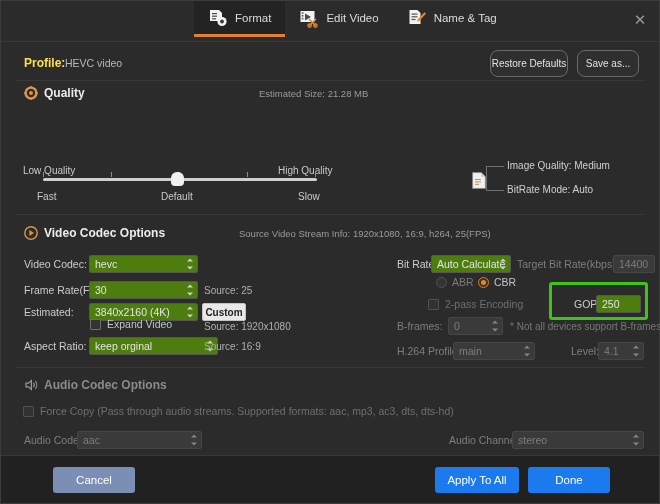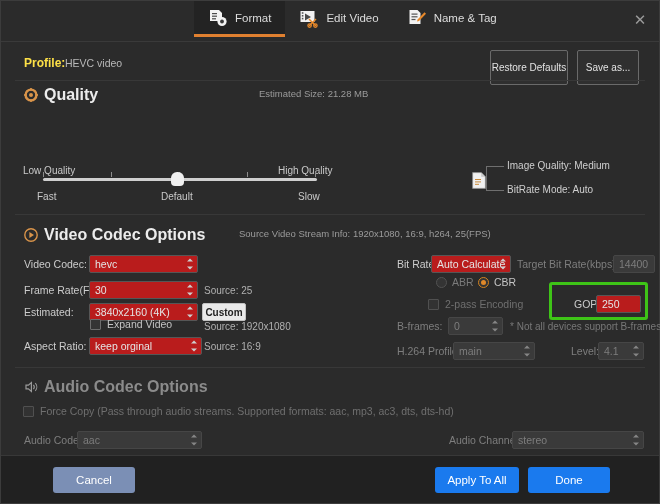--- a/index.html
+++ b/index.html
@@ -66,43 +66,43 @@
   .profile-label {
     position: absolute; left: 23px; top: 6px;
     font-size: 12px; font-weight: bold; color: #fde047;
   }
   .profile-value {
     position: absolute; left: 64px; top: 7px;
     font-size: 10.5px; color: #b9b9b9;
   }
   .btn-outline {
     position: absolute; top: 0;
-    height: 35px;
+    height: 27px;
     border: 1px solid #6a6a6a;
     background: #2f2f2f;
     color: #e2e2e2;
     font-size: 10px;
-    border-radius: 2px;
+    border-radius: 8px;
     cursor: pointer;
     display: flex; align-items: center; justify-content: center;
     font-family: inherit;
   }
   #restore-defaults { left: 489px; width: 78px; }
   #save-as { left: 576px; width: 62px; }
 
   .divider {
     position: absolute; left: 14px; right: 14px;
     height: 1px; background: #383838;
   }
 
   
   .sect-head {
     position: absolute;
-    display: flex; align-items: center; gap: 6px;
-    font-size: 16px; font-weight: bold; color: #ececec;
+    display: flex; align-items: flex-start; gap: 6px;
+    font-size: 12px; font-weight: bold; color: #ececec;
   }
   .sect-head.disabled { color: #8b8b8b; }
   .sect-icon { width: 14px; height: 14px; flex: 0 0 14px; }
 
   .note {
     position: absolute;
     font-size: 9.5px; color: #9b9b9b;
   }
 
   
@@ -143,21 +143,21 @@
   .valtxt {
     position: absolute;
     font-size: 10px; color: #b0b0b0;
     white-space: nowrap;
   }
   .valtxt.dim { color: #777; }
 
   .field {
     position: absolute;
     height: 18px;
-    background: #b91c1c;
+    background: #4d7c0f;
     border: 1px solid #565656;
     border-radius: 2px;
     color: #e4e4e4;
     font-size: 10.5px;
     display: flex; align-items: center;
     padding-left: 5px;
     cursor: pointer;
   }
   .field.dimmed {
     background: #3a3a3a;
@@ -410,21 +410,21 @@
     </div>
     <button class="btn-light" style="left:201px; top:261px; width:44px">Custom</button>
 
     <div class="cbrow" style="left:89px; top:276px">
       <span class="cbox"></span>
       <span class="cbl">Expand Video</span>
     </div>
     <span class="valtxt" style="left:203px; top:279px">Source: 1920x1080</span>
 
     <span class="lab" style="left:23px; top:298px">Aspect Ratio:</span>
-    <div class="field" style="left:88px; top:295px; width:113px">
+    <div class="field" style="left:88px; top:295px; width:129px">
       <span>keep orginal</span>
       <span class="spin">
           <i class="up"></i>
           <i class="dn"></i>
         </span>
     </div>
     <span class="valtxt" style="left:203px; top:299px">Source: 16:9</span>
 
     <span class="lab" style="left:396px; top:216px">Bit Rate:</span>
     <div class="field" style="left:430px; top:213px; width:80px">

